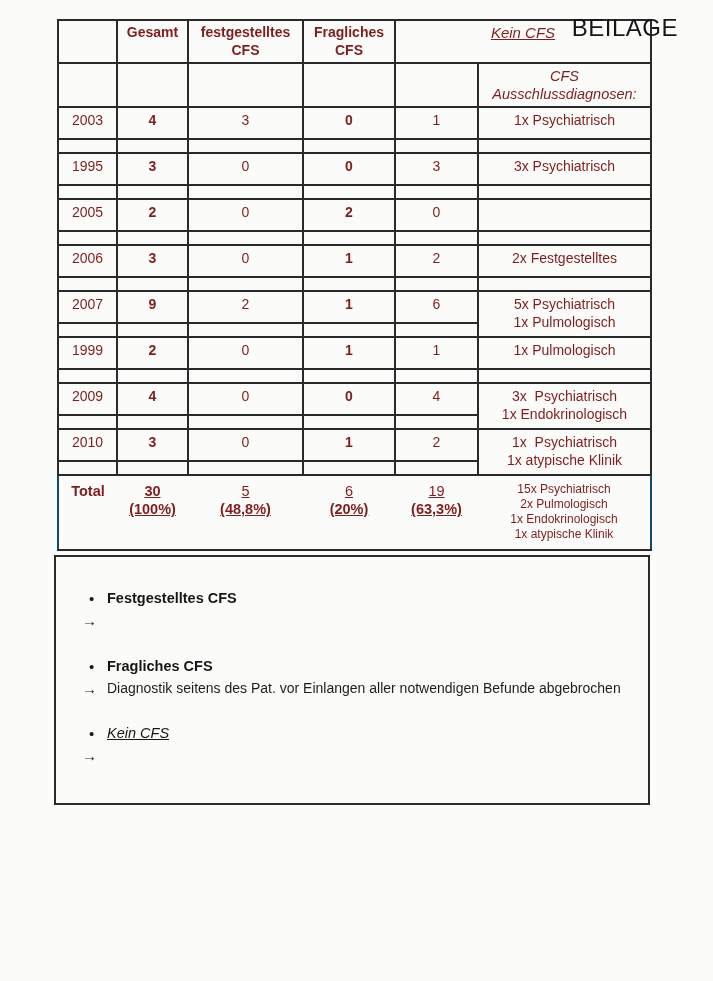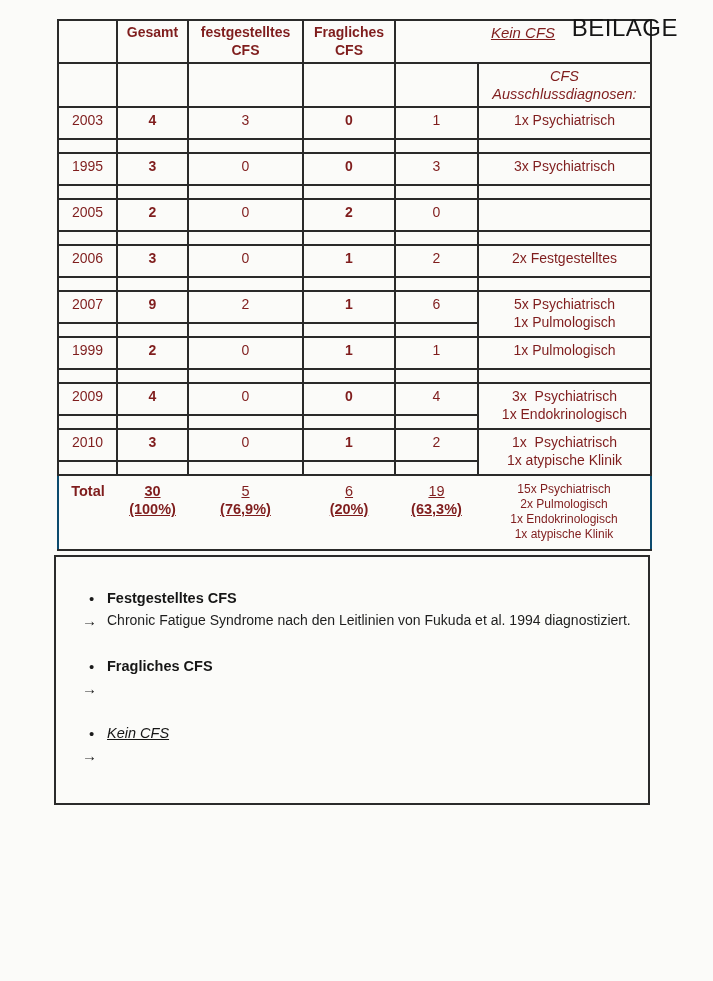--- a/index.html
+++ b/index.html
@@ -244,21 +244,21 @@
         </tr>
 
       <tr class="total-row">
         <td class="total-label">Total</td>
         <td class="tot-val">
           <div class="b">30</div>
           <div class="pct">(100%)</div>
         </td>
         <td class="tot-val">
           <div>5</div>
-          <div class="pct">(76,9%)</div>
+          <div class="pct">(48,8%)</div>
         </td>
         <td class="tot-val">
           <div>6</div>
           <div class="pct">(20%)</div>
         </td>
         <td class="tot-val">
           <div>19</div>
           <div class="pct">(63,3%)</div>
         </td>
         <td class="diag prewrap">15x Psychiatrisch
@@ -268,27 +268,27 @@
       </tr>
     </tbody>
   </table>
 
   <div class="legend-box">
 
     <div class="legend-item">
       <span class="marker bullet-glyph">•</span>
       <span class="term">Festgestelltes CFS</span>
       <span class="marker arrow-glyph">→</span>
-      <span class="def prewrap">Chronic Fatigue Syndrome nach den Leitlinien von Fukuda et al. 1994 diagnostiziert.</span>
     </div>
 
     <div class="legend-item">
       <span class="marker bullet-glyph">•</span>
       <span class="term">Fragliches CFS</span>
       <span class="marker arrow-glyph">→</span>
+      <span class="def prewrap">Diagnostik seitens des Pat. vor Einlangen aller notwendigen Befunde abgebrochen</span>
     </div>
 
     <div class="legend-item">
       <span class="marker bullet-glyph">•</span>
       <span class="term term-italic">Kein CFS</span>
       <span class="marker arrow-glyph">→</span>
     </div>
 
   </div>
 

